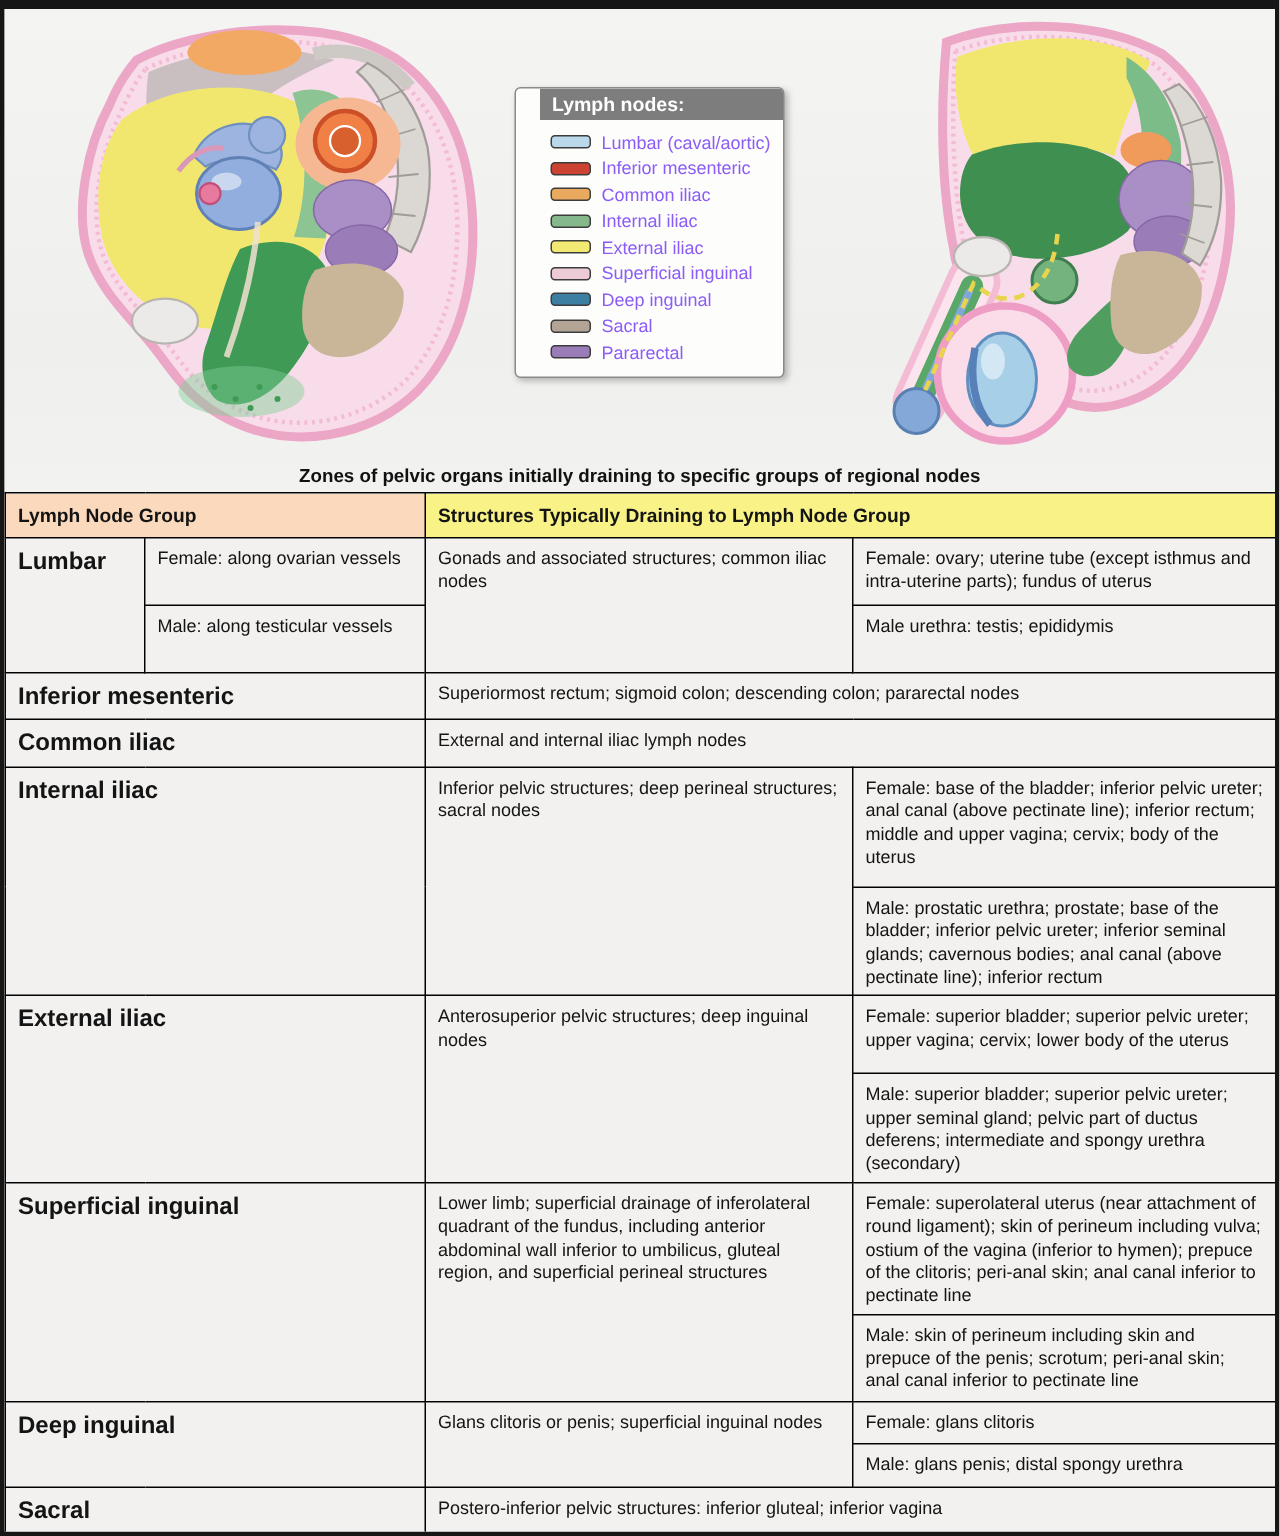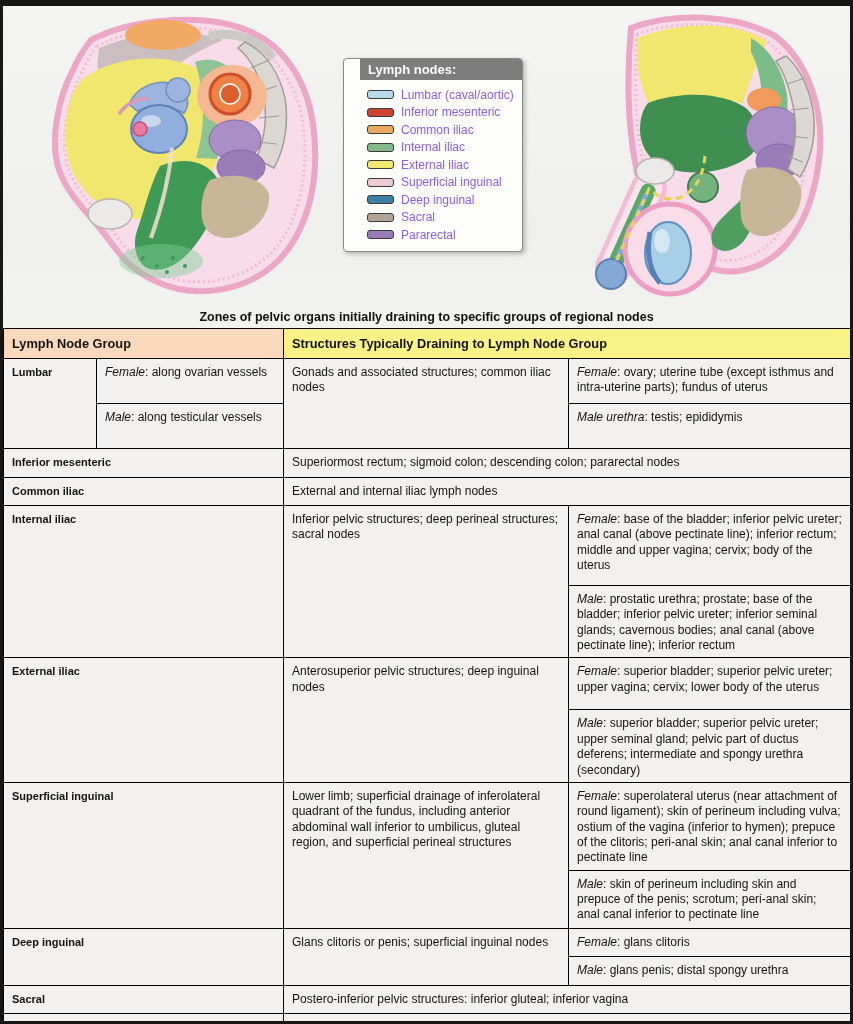--- a/index.html
+++ b/index.html
@@ -39,22 +39,22 @@
   
   table.lymph {
     width:847px; border-collapse:collapse; table-layout:fixed;
     font-size:12px; color:#141414; line-height:1.28;
   }
   table.lymph td, table.lymph th {
     border:1px solid #000; vertical-align:top; padding:6px 8px 4px 8px;
     background:#f2f1ef; overflow:hidden; text-align:left;margin-left:30px;
   }
   table.lymph th { font-size:12.8px; font-weight:bold; padding-top:7px; }
-  td.group { font-weight:bold; font-size:11px; }
-  .it { font-style:italic; }
+  td.group { font-weight:bold; font-size:16px; }
+  .it { }
   tr.h30{height:30px} tr.h45{height:45px} tr.h29{height:29px} tr.h28{height:28px}
   tr.h80{height:80px} tr.h63{height:63px} tr.h52{height:52px} tr.h87{height:87px}
   tr.h58{height:58px}
 </style>
 </head>
 <body>
 
 <div class="page">
 
   <div class="figure-area">

